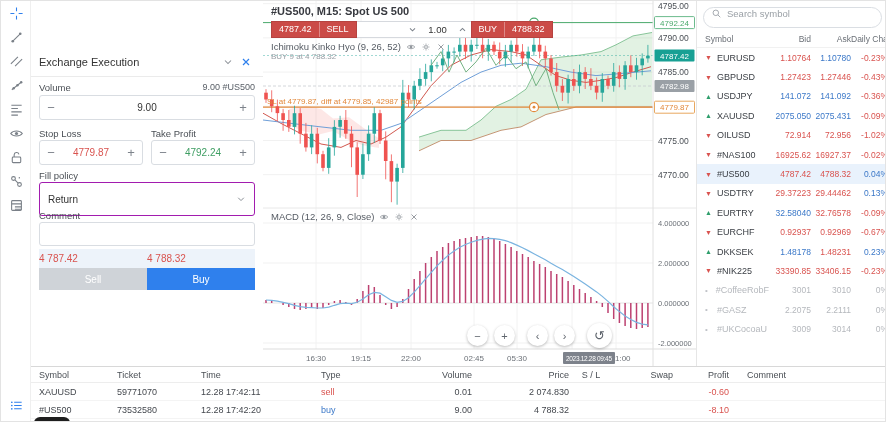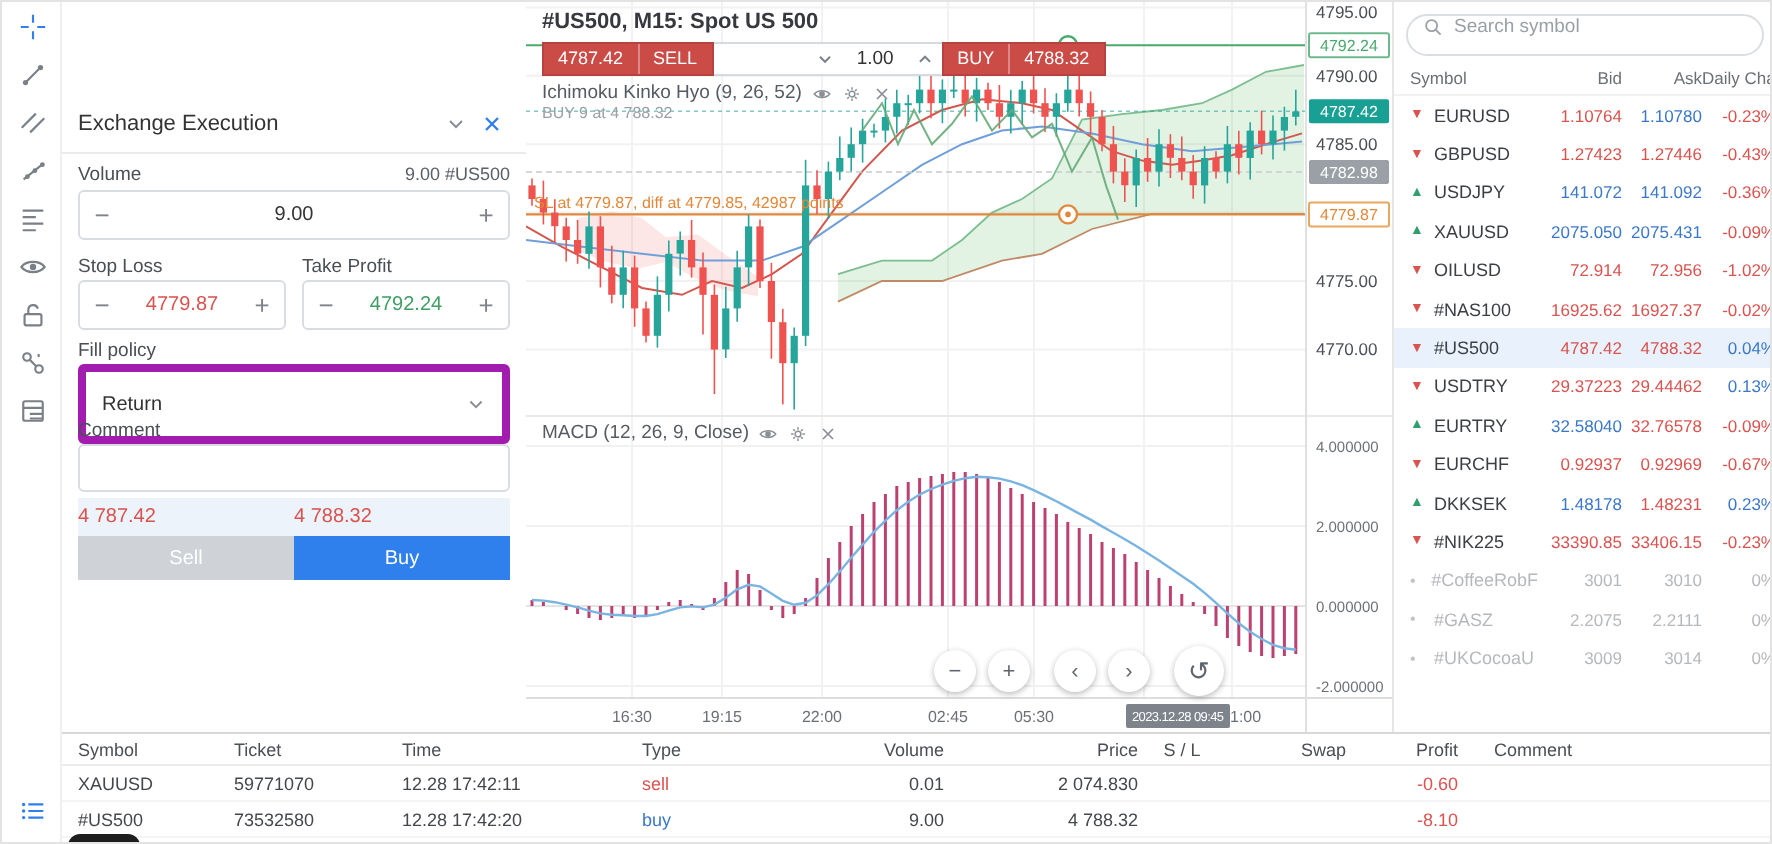--- a/index.html
+++ b/index.html
@@ -22,21 +22,21 @@
   .op-hbtn { width:18px; height:18px; display:flex; align-items:center; justify-content:center; color:#8a8f96; cursor:pointer; }
   .op-hbtn.blue { color:#2f80ed; }
   .op-hbtn svg { width:12px; height:12px; }
   .op-label { position:absolute; font-size:9.5px; color:#4a4f55; }
   .op-hint { position:absolute; font-size:9px; color:#5a6068; right:8px; }
   .stepper { position:absolute; height:25px; border:1px solid #d9dde2; border-radius:3px; display:flex; align-items:center; background:#fff; }
   .stepper .sbtn { width:22px; text-align:center; font-size:13px; color:#7d838b; cursor:pointer; line-height:23px; }
   .stepper .sval { flex:1; text-align:center; font-size:10px; color:#333; }
   .sval.red { color:#d9534f; }
   .sval.green { color:#3f9e63; }
-  .op-select { position:absolute; left:8px; right:8px; height:24px; border:4px solid #a21caf; border-radius:3px; display:flex; align-items:center; padding:16px 8px; font-size:10px; color:#333; cursor:pointer; }
+  .op-select { position:absolute; left:8px; right:8px; height:24px; border:1px solid #a21caf; border-radius:3px; display:flex; align-items:center; padding:16px 8px; font-size:10px; color:#333; cursor:pointer; }
   .op-select svg { width:10px; height:10px; color:#8a8f96; margin-left:auto; }
   .op-input { position:absolute; left:8px; right:8px; height:24px; border:1px solid #d9dde2; border-radius:3px; background:#fff; }
   .op-prices { position:absolute; left:8px; right:8px; top:201px; height:19px; background:#edf3fa; display:flex; }
   .op-prices div { flex:1; font-size:10px; color:#d9534f; line-height:19px; }
   .op-btn { position:absolute; top:220px; width:108px; height:22px; border:none; color:#fff; font-size:10px; font-family:inherit; cursor:pointer; }
   .op-btn.sell { left:8px; background:#cfd3d8; }
   .op-btn.buy { left:116px; background:#2f80ed; }
 
   
   .chart { position:absolute; left:262px; top:0; width:433px; height:365px; }

